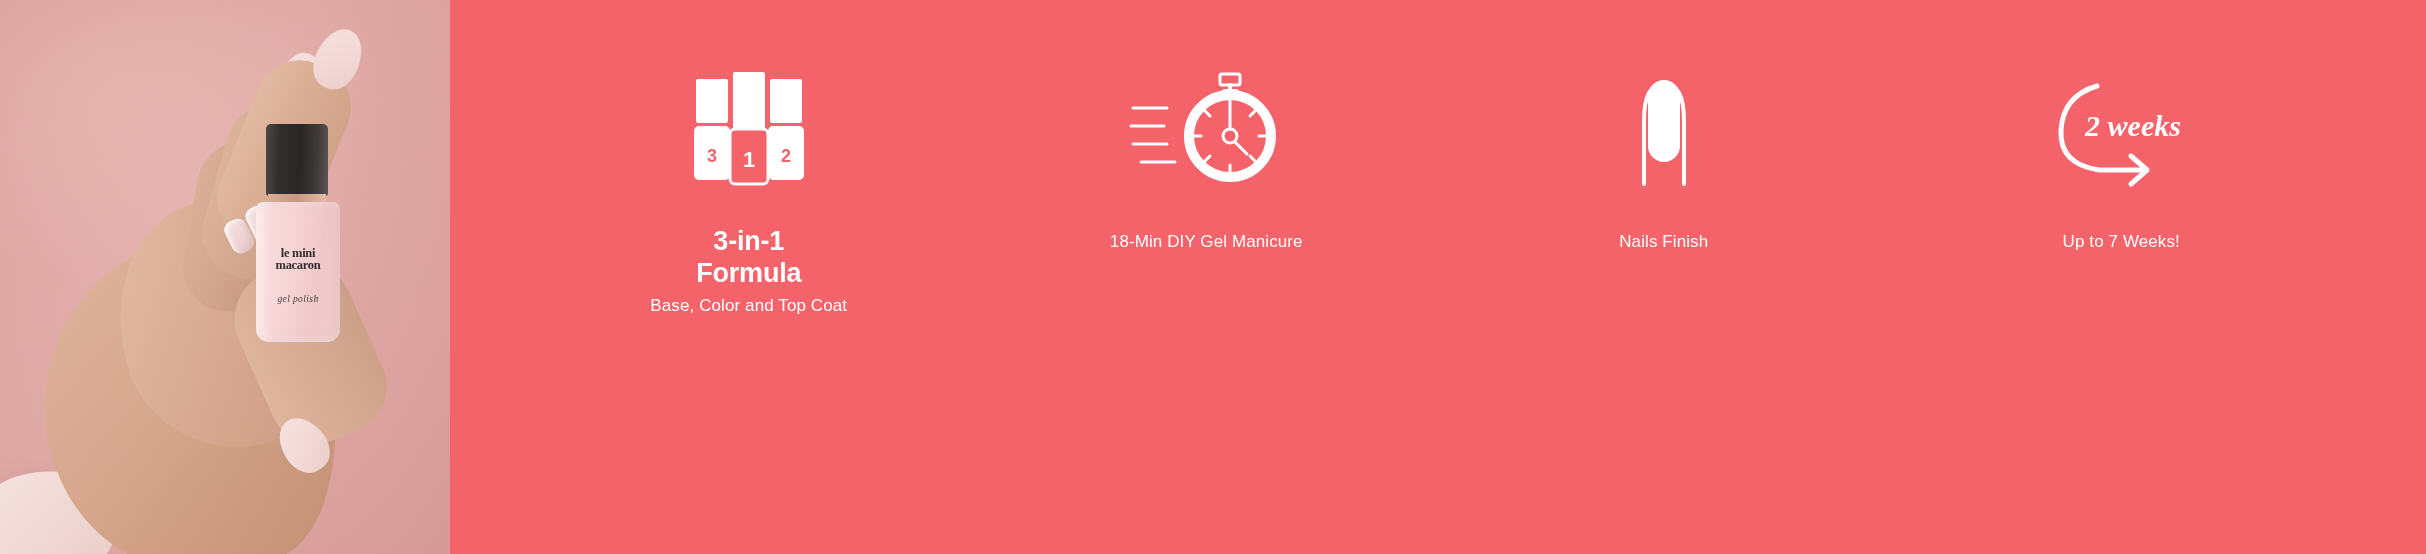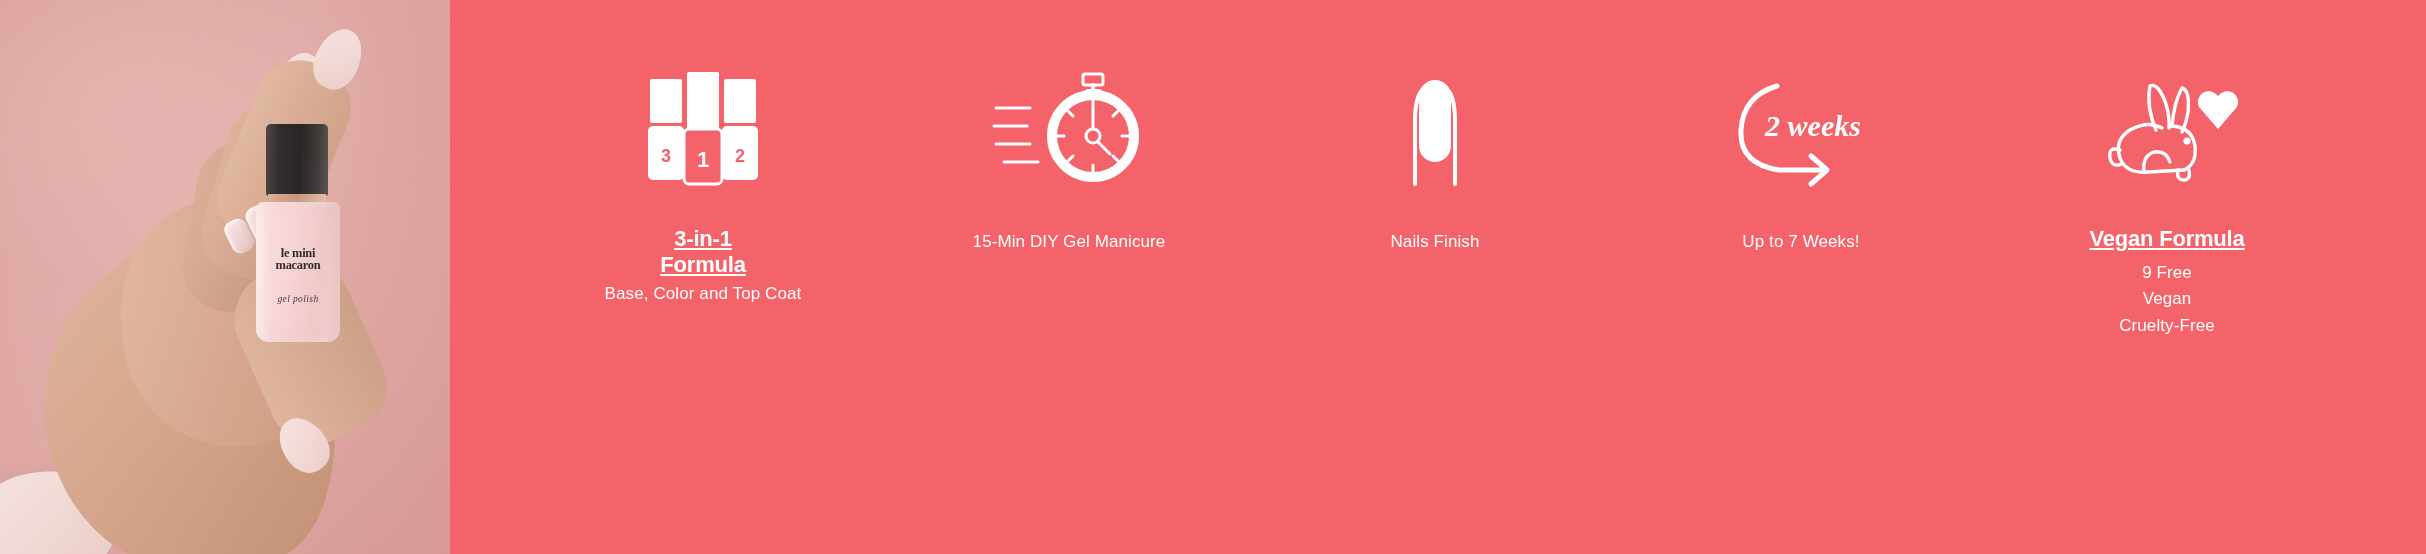--- a/index.html
+++ b/index.html
@@ -123,22 +123,22 @@
     flex:1 1 0; min-width:0;
     display:flex; flex-direction:column; align-items:center;
     text-align:center; color:#ffffff;
   }
   .icon-wrap {
     height:112px; width:100%;
     display:flex; align-items:flex-end; justify-content:center;
     margin-bottom:42px;
   }
   .feature-title {
-    font-size:22px; font-weight:700; line-height:1.18;
-    letter-spacing:-.2px; white-space:pre-line;text-decoration:underline;
+    font-size:27px; font-weight:700; line-height:1.18;
+    letter-spacing:-.2px; white-space:pre-line;
   }
   .feature-sub {
     margin-top:4px; font-size:17px; font-weight:400; line-height:1.45;
     white-space:pre-line; letter-spacing:.1px;
   }
   .feature-sub.tight { margin-top:8px; line-height:1.55; }
   svg { display:block; overflow:visible; }
 </style>
 </head>
 <body>
@@ -228,21 +228,21 @@
               <line x1="125" y1="38" x2="119" y2="44"></line>
               <line x1="79" y1="84" x2="73" y2="90"></line>
             </g>
 
             <circle cx="99" cy="64" r="7" stroke-width="3"></circle>
             <line x1="99" y1="57" x2="99" y2="36" stroke-width="3"></line>
             <line x1="104" y1="70" x2="116" y2="82" stroke-width="3"></line>
           </g>
         </svg>
       </div>
-      <div class="feature-sub">15-Min DIY Gel Manicure</div>
+      <div class="feature-sub">18-Min DIY Gel Manicure</div>
     </div>
 
     <div class="feature">
       <div class="icon-wrap">
         <svg width="100" height="112" viewBox="0 0 100 112" aria-hidden="true">
 
           <path d="M30 112 L30 48 Q30 12 50 12 Q70 12 70 48 L70 112" fill="none" stroke="#ffffff" stroke-width="4" stroke-linecap="round"></path>
 
           <rect x="34" y="8" width="32" height="82" rx="16" fill="#ffffff"></rect>
         </svg>
@@ -254,42 +254,15 @@
       <div class="icon-wrap">
         <svg width="160" height="112" viewBox="0 0 160 112" aria-hidden="true">
           <path d="M56 14 Q22 24 20 58 Q18 92 58 98 L104 98" fill="none" stroke="#ffffff" stroke-width="5" stroke-linecap="round"></path>
           <path d="M90 84 L106 98 L90 112" fill="none" stroke="#ffffff" stroke-width="5" stroke-linecap="round" stroke-linejoin="round"></path>
           <text x="92" y="64" fill="#ffffff" text-anchor="middle" font-family="'Liberation Serif',serif" font-style="italic" font-size="30" font-weight="700">2 weeks</text>
         </svg>
       </div>
       <div class="feature-sub">Up to 7 Weeks!</div>
     </div>
 
-    <div class="feature">
-      <div class="icon-wrap">
-        <svg width="150" height="112" viewBox="0 0 150 112" aria-hidden="true">
-          <g fill="none" stroke="#ffffff" stroke-width="3.4" stroke-linejoin="round" stroke-linecap="round">
-
-            <path d="M64 58 Q54 34 58 14 Q66 10 74 32 Q78 46 77 56"></path>
-            <path d="M80 54 Q82 30 90 16 Q98 18 96 40 Q94 52 90 60"></path>
-
-            <path d="M77 54 Q100 54 103 74 Q105 92 92 98"></path>
-
-            <path d="M92 98 L56 100 Q34 102 28 86 Q22 68 38 58 Q56 48 70 56"></path>
-
-            <path d="M28 78 Q16 74 18 86 Q20 96 30 92"></path>
-
-            <path d="M86 98 Q84 108 92 108 Q99 108 97 98"></path>
-
-            <path d="M52 100 Q50 84 62 80 Q74 78 78 90"></path>
-          </g>
-          <circle cx="95" cy="69" r="3.6" fill="#ffffff"></circle>
-          <path d="M126 24 a11 11 0 0 1 19 11 l-19 22 l-19 -22 a11 11 0 0 1 19 -11 z" fill="#ffffff"></path>
-        </svg>
-      </div>
-      <div class="feature-title">Vegan Formula</div>
-      <div class="feature-sub tight">9 Free
-Vegan
-Cruelty-Free</div>
-    </div>
 
   </div>
 </div>
 
 </body></html>

